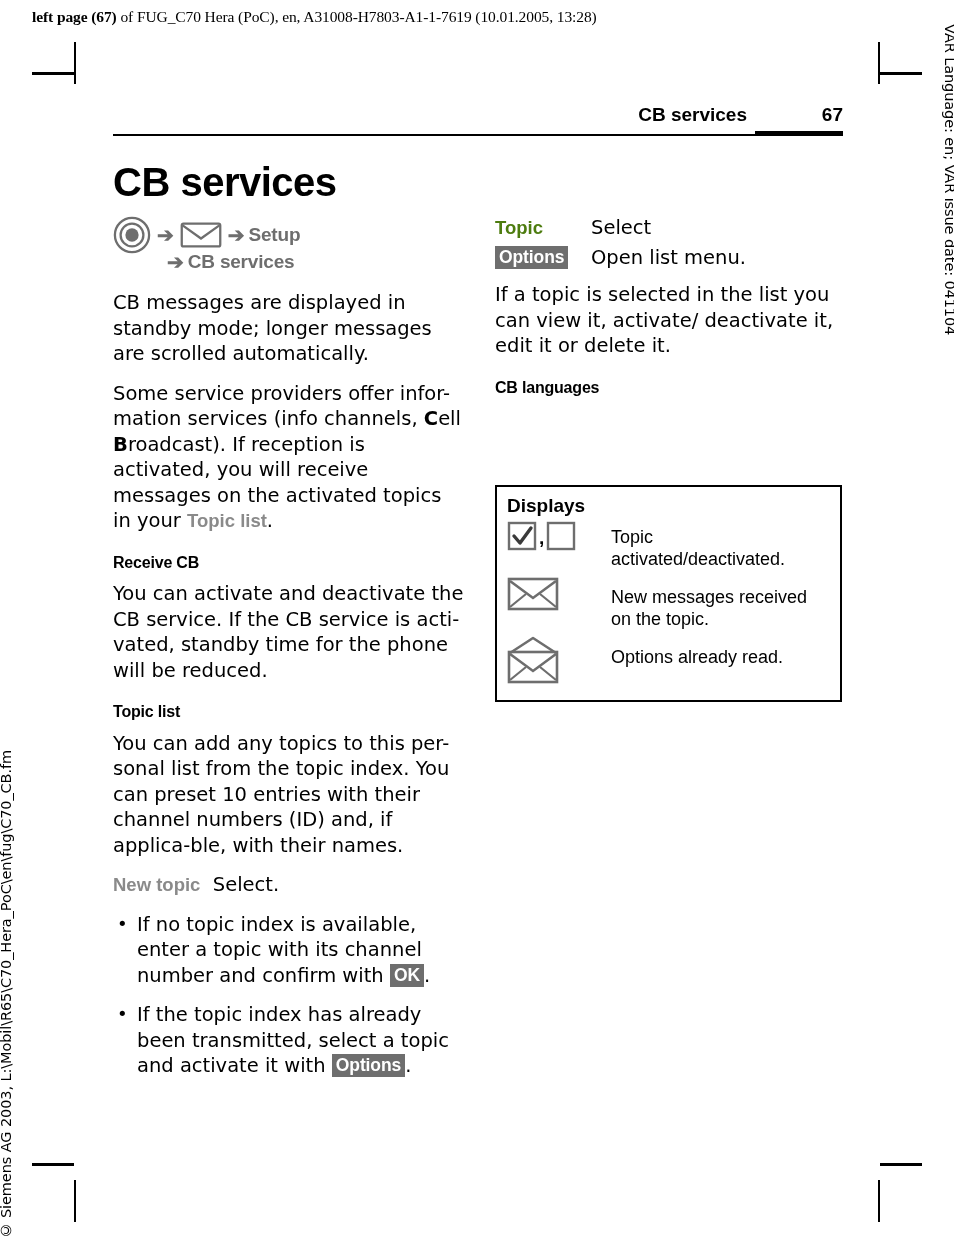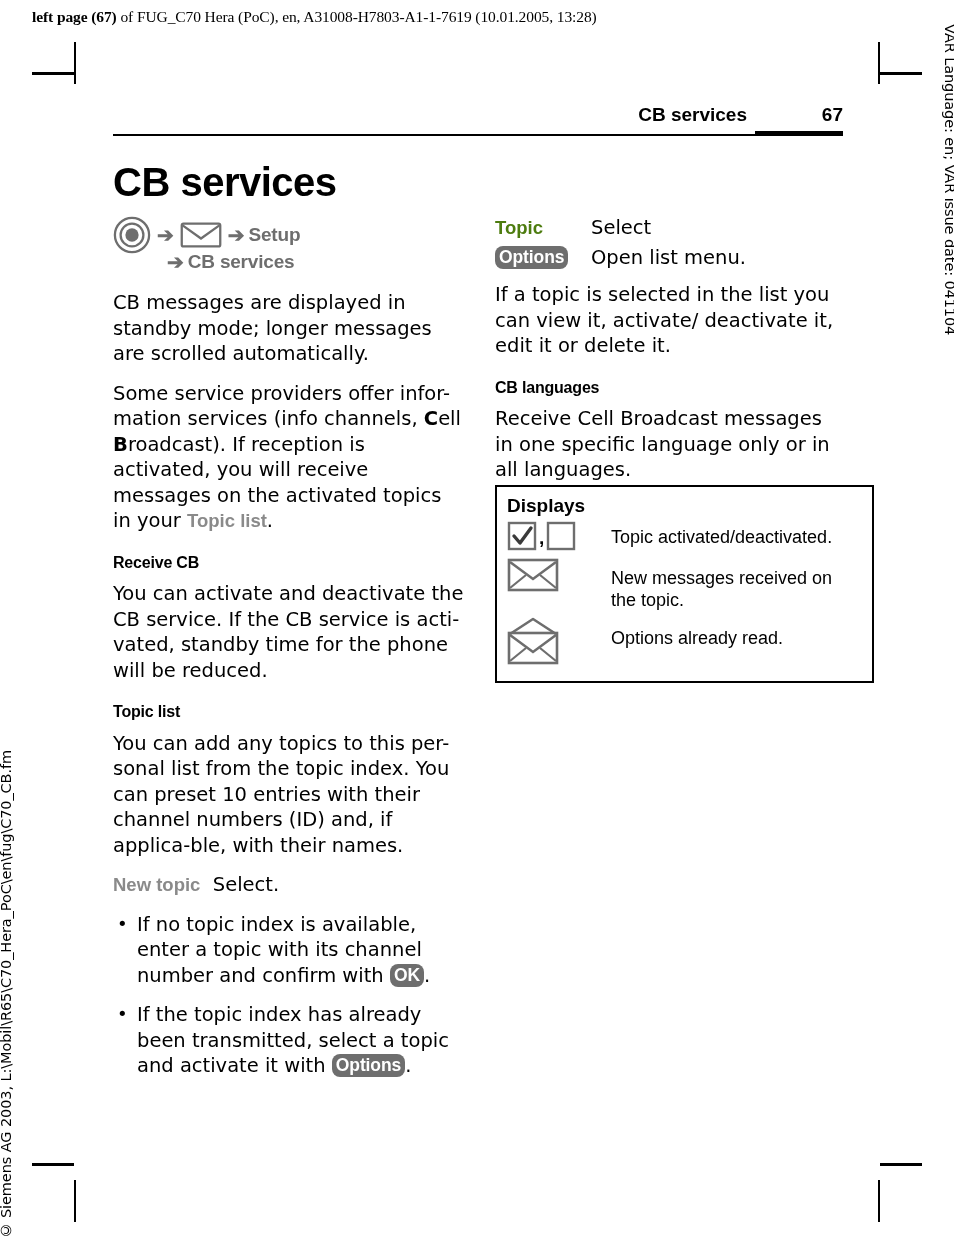--- a/index.html
+++ b/index.html
@@ -161,21 +161,20 @@
     display: inline-block;
     background: #6e6e6e;
     color: #ffffff;
     font-family: "Liberation Sans", sans-serif;
     font-weight: bold;
     font-size: 17.5px;
     line-height: 20px;
     padding: 1px 4px 2px 4px;
     vertical-align: 1px;
     letter-spacing: -0.1px;
-    border-radius: 8px;
   }
 
   
   ul.bullets { margin: 8px 0 0 0; padding: 0; list-style: none; }
   ul.bullets li {
     position: relative;
     padding-left: 24px;
     margin-bottom: 14px;
   }
   ul.bullets li::before {
@@ -202,21 +201,21 @@
     line-height: 25px;
   }
   .defrow .dt.key { color: inherit; }
   .defrow .dd { flex: 1 1 auto; line-height: 25px; }
 
   
   .displays-box {
     position: absolute;
     left: 495px;
     top: 485px;
-    width: 379px;
+    width: 347px;
     border: 2px solid #000;
     box-sizing: border-box;
     padding: 8px 10px 10px 10px;
     background: #fff;
   }
   .displays-box .box-title {
     font-family: "Liberation Sans", sans-serif;
     font-weight: bold;
     font-size: 19px;
     margin-bottom: 4px;
@@ -329,21 +328,20 @@
   </div>
 
   <div class="defrow">
     <div class="dt key"><span class="softkey">Options</span></div>
     <div class="dd">Open list menu.</div>
   </div>
 
   <p style="margin-top:12px">If a topic is selected in the list you can view it, activate/ deactivate it, edit it or delete it.</p>
 
   <h2 class="sub">CB languages</h2>
-  <p>Receive Cell Broadcast messages in one specific language only or in all languages.</p>
 
 </div>
 
 <div class="displays-box">
   <div class="box-title">Displays</div>
 
   <div class="disp-row r1">
     <div class="icons">
       <svg class="ico-box" viewBox="0 0 30 30">
         <rect x="2" y="2" width="26" height="26" fill="none" stroke="#6e6e6e" stroke-width="2.4"></rect>

